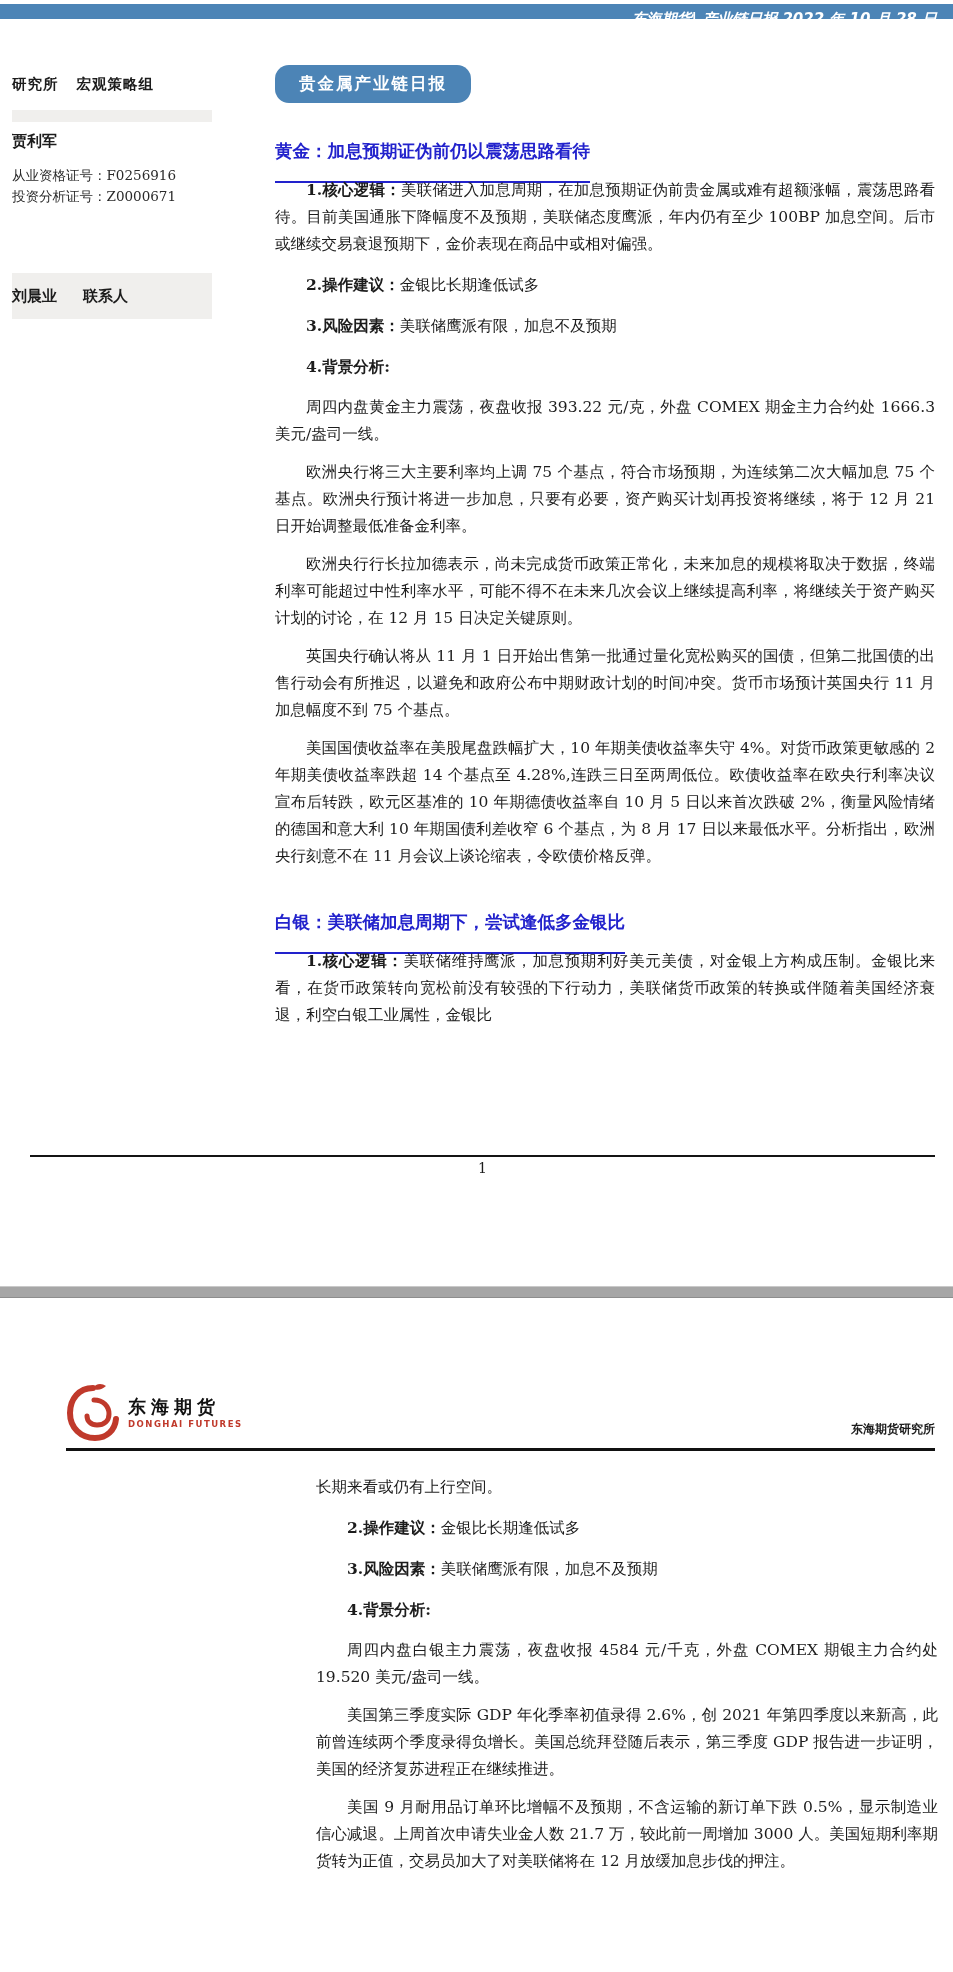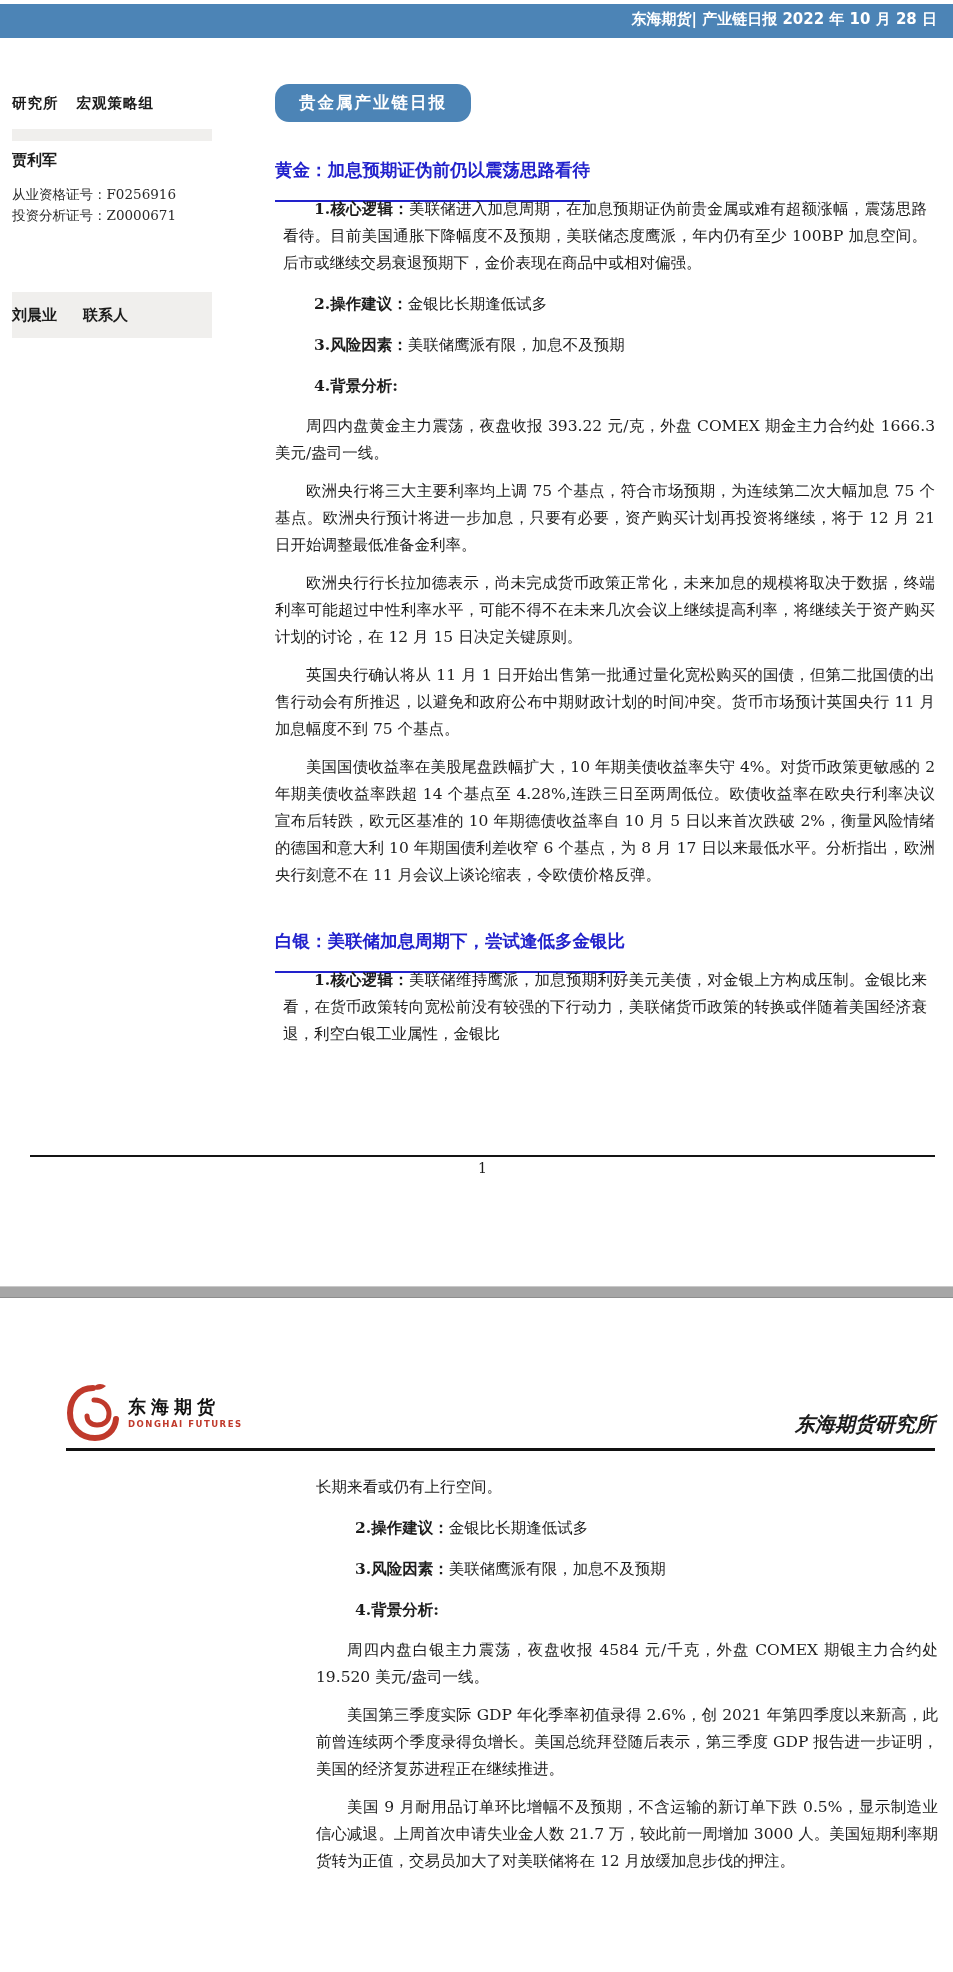--- a/index.html
+++ b/index.html
@@ -6,24 +6,25 @@
     --banner-blue:#4c84b6; --badge-blue:#4c84b6; --heading-blue:#2222cc;
     --logo-red:#c0392b; --divider-gray:#a6a6a6; --row-gray:#f0efed; --text-dark:#1c1c1c;
   }
   html,body{margin:0;padding:0;}
   body{
     width:953px; background:#ffffff; color:var(--text-dark);
     font-family:"DejaVu Serif","Liberation Serif",serif;
   }
   .page1{position:relative; height:1286px; overflow:hidden;}
   .banner{
-    margin-top:4px; height:34px; background:var(--banner-blue);
+    margin-top:4px; height:15px; background:var(--banner-blue);
     color:#fff; font-weight:bold; font-size:15px; line-height:30px;
     text-align:right; padding-right:16px; box-sizing:border-box;
     font-family:"DejaVu Sans","Liberation Sans",sans-serif;
+    font-style:italic;
   }
   .cols{display:flex; align-items:flex-start;}
   
   .sidebar{width:200px; margin-left:12px; padding-top:56px; font-size:14.5px;}
   .team-line{font-weight:bold; letter-spacing:1px;}
   .team-line .gap{display:inline-block; width:18px;}
   .gray-strip{height:12px; background:var(--row-gray); margin-top:16px;}
   .analyst-name{font-weight:bold; font-size:15px; margin-top:10px;}
   .certs{margin-top:14px; font-size:13.5px; line-height:21px; color:#2a2a2a;}
   .contact-row{
@@ -39,41 +40,41 @@
   }
   .sec-heading{
     margin:36px 0 0 0; font-size:17.5px; font-weight:bold; color:var(--heading-blue);
   }
   .sec-heading span{border-bottom:2px solid var(--heading-blue); padding-bottom:20px;}
   .sec-heading.silver{margin-top:40px;}
   .para{
     margin:11px 0; font-size:15.5px; line-height:27px; text-indent:2em;
     text-align:justify;
   }
-  .item{margin:13px 8px;}
+  .item{margin:13px 0;}
   .item b{font-weight:bold;}
   
   .pg-footer{position:absolute; left:30px; width:905px; top:1155px; border-top:2px solid #141414;}
   .pg-num{text-align:center; font-size:14px; padding-top:3px;}
   
   .page-divider{height:10px; background:var(--divider-gray);
     border-top:1px solid #c9c9c9; border-bottom:1px solid #8d8d8d;}
   
   .page2{position:relative; height:844px; overflow:hidden;padding-left:36px;}
   .p2-header{
     margin:0 18px 0 30px; padding-top:84px; display:flex;
     justify-content:space-between; align-items:flex-end;
     border-bottom:3px solid #111; padding-bottom:6px;
   }
   .logo{display:flex; align-items:center;}
   .logo-text{margin-left:8px;}
   .logo-cn{font-weight:bold; font-size:18px; letter-spacing:5px; color:#111;}
   .logo-en{font-weight:bold; font-size:8.5px; letter-spacing:1.5px; color:var(--logo-red);
     font-family:"DejaVu Sans","Liberation Sans",sans-serif;}
-  .inst-name{font-weight:bold; font-size:20px; padding-bottom:4px;font-style:italic;}
+  .inst-name{font-weight:bold; font-size:12px; padding-bottom:4px;}
   .p2-content{margin-left:280px; margin-right:15px; padding-top:12px;}
   .no-indent{text-indent:0;}
 </style>
 </head>
 <body>
 
 <div class="page1">
   <div class="banner">
     <span>东海期货| 产业链日报 2022 年 10 月 28 日</span>
   </div>

